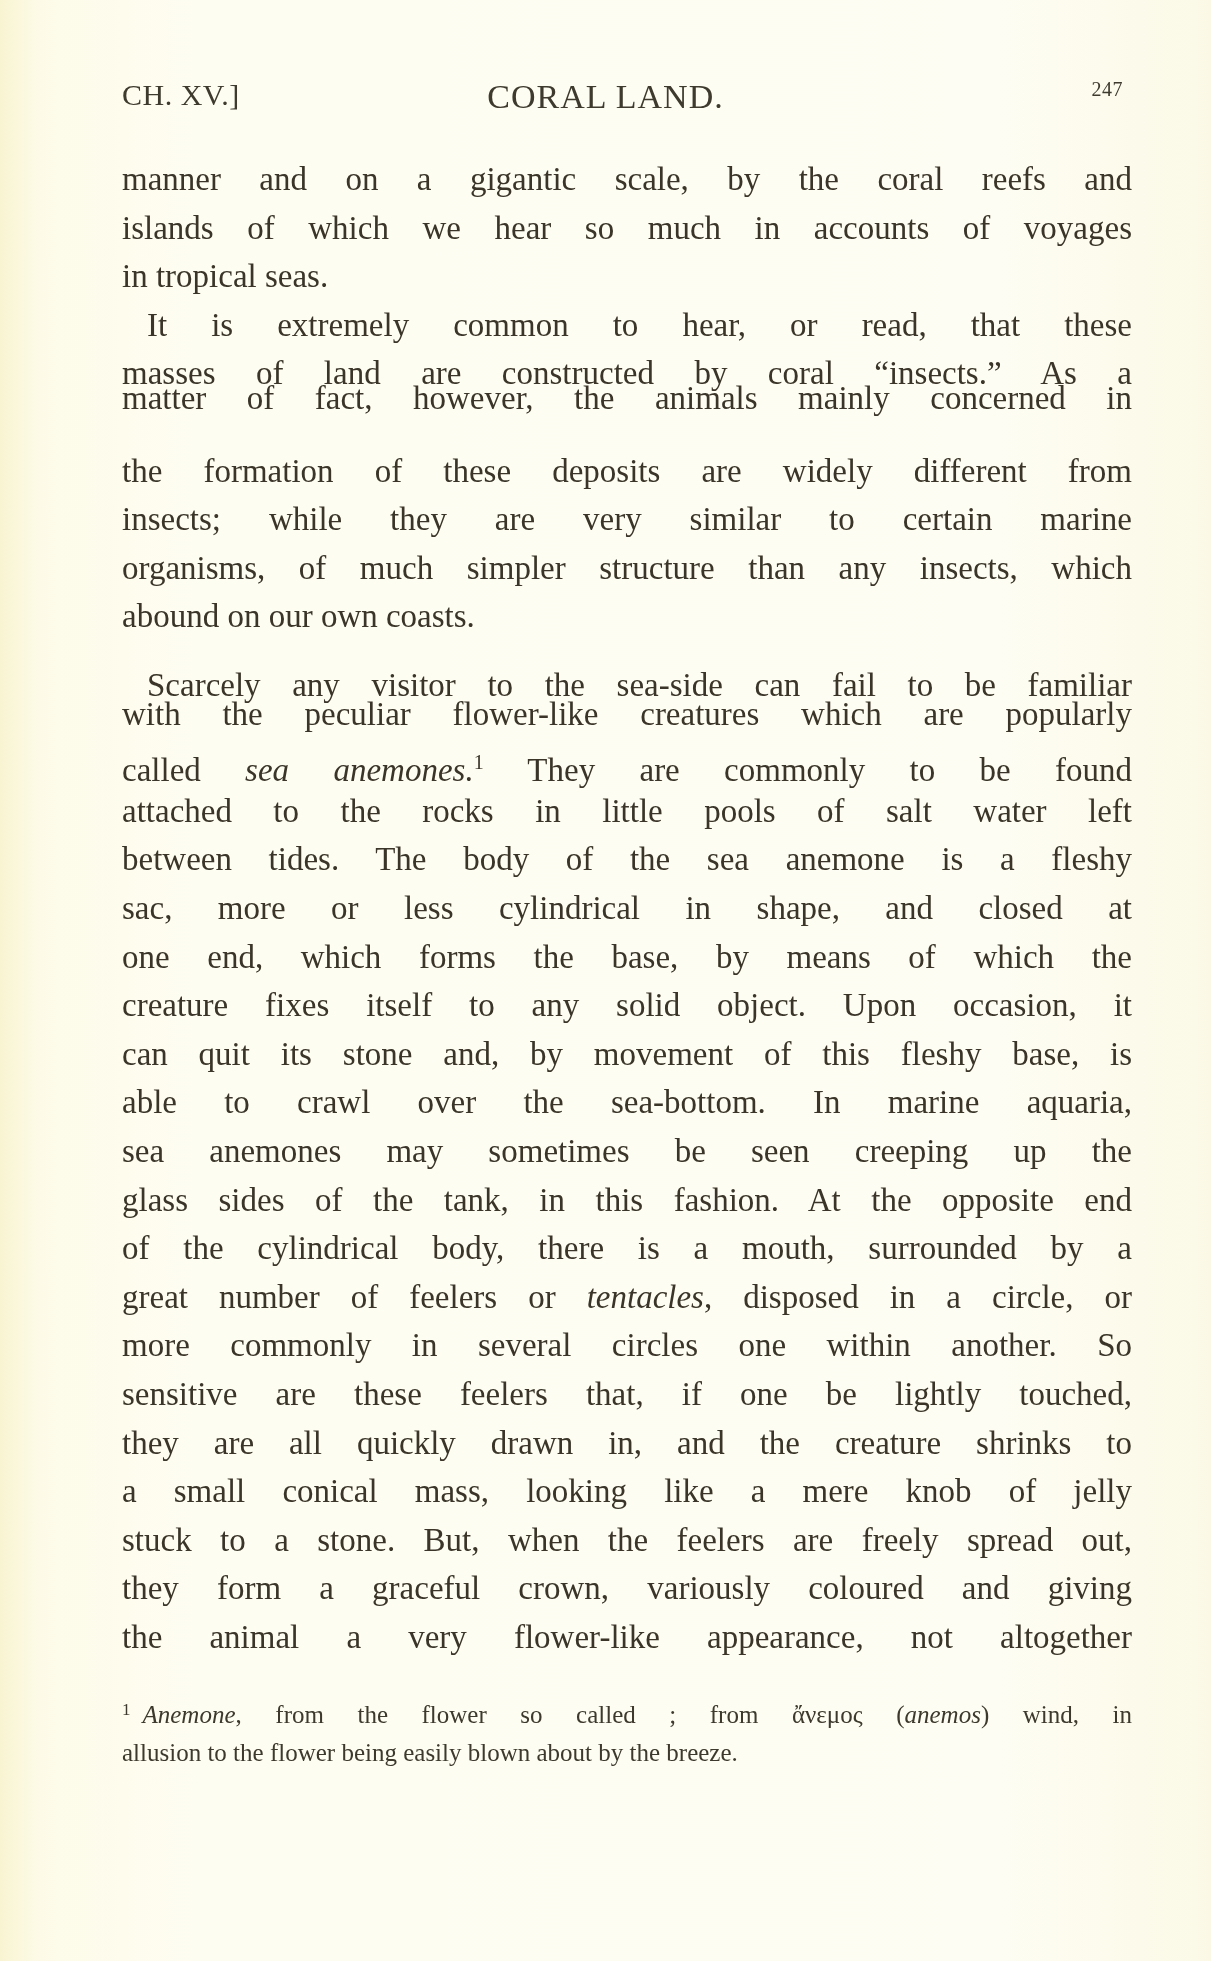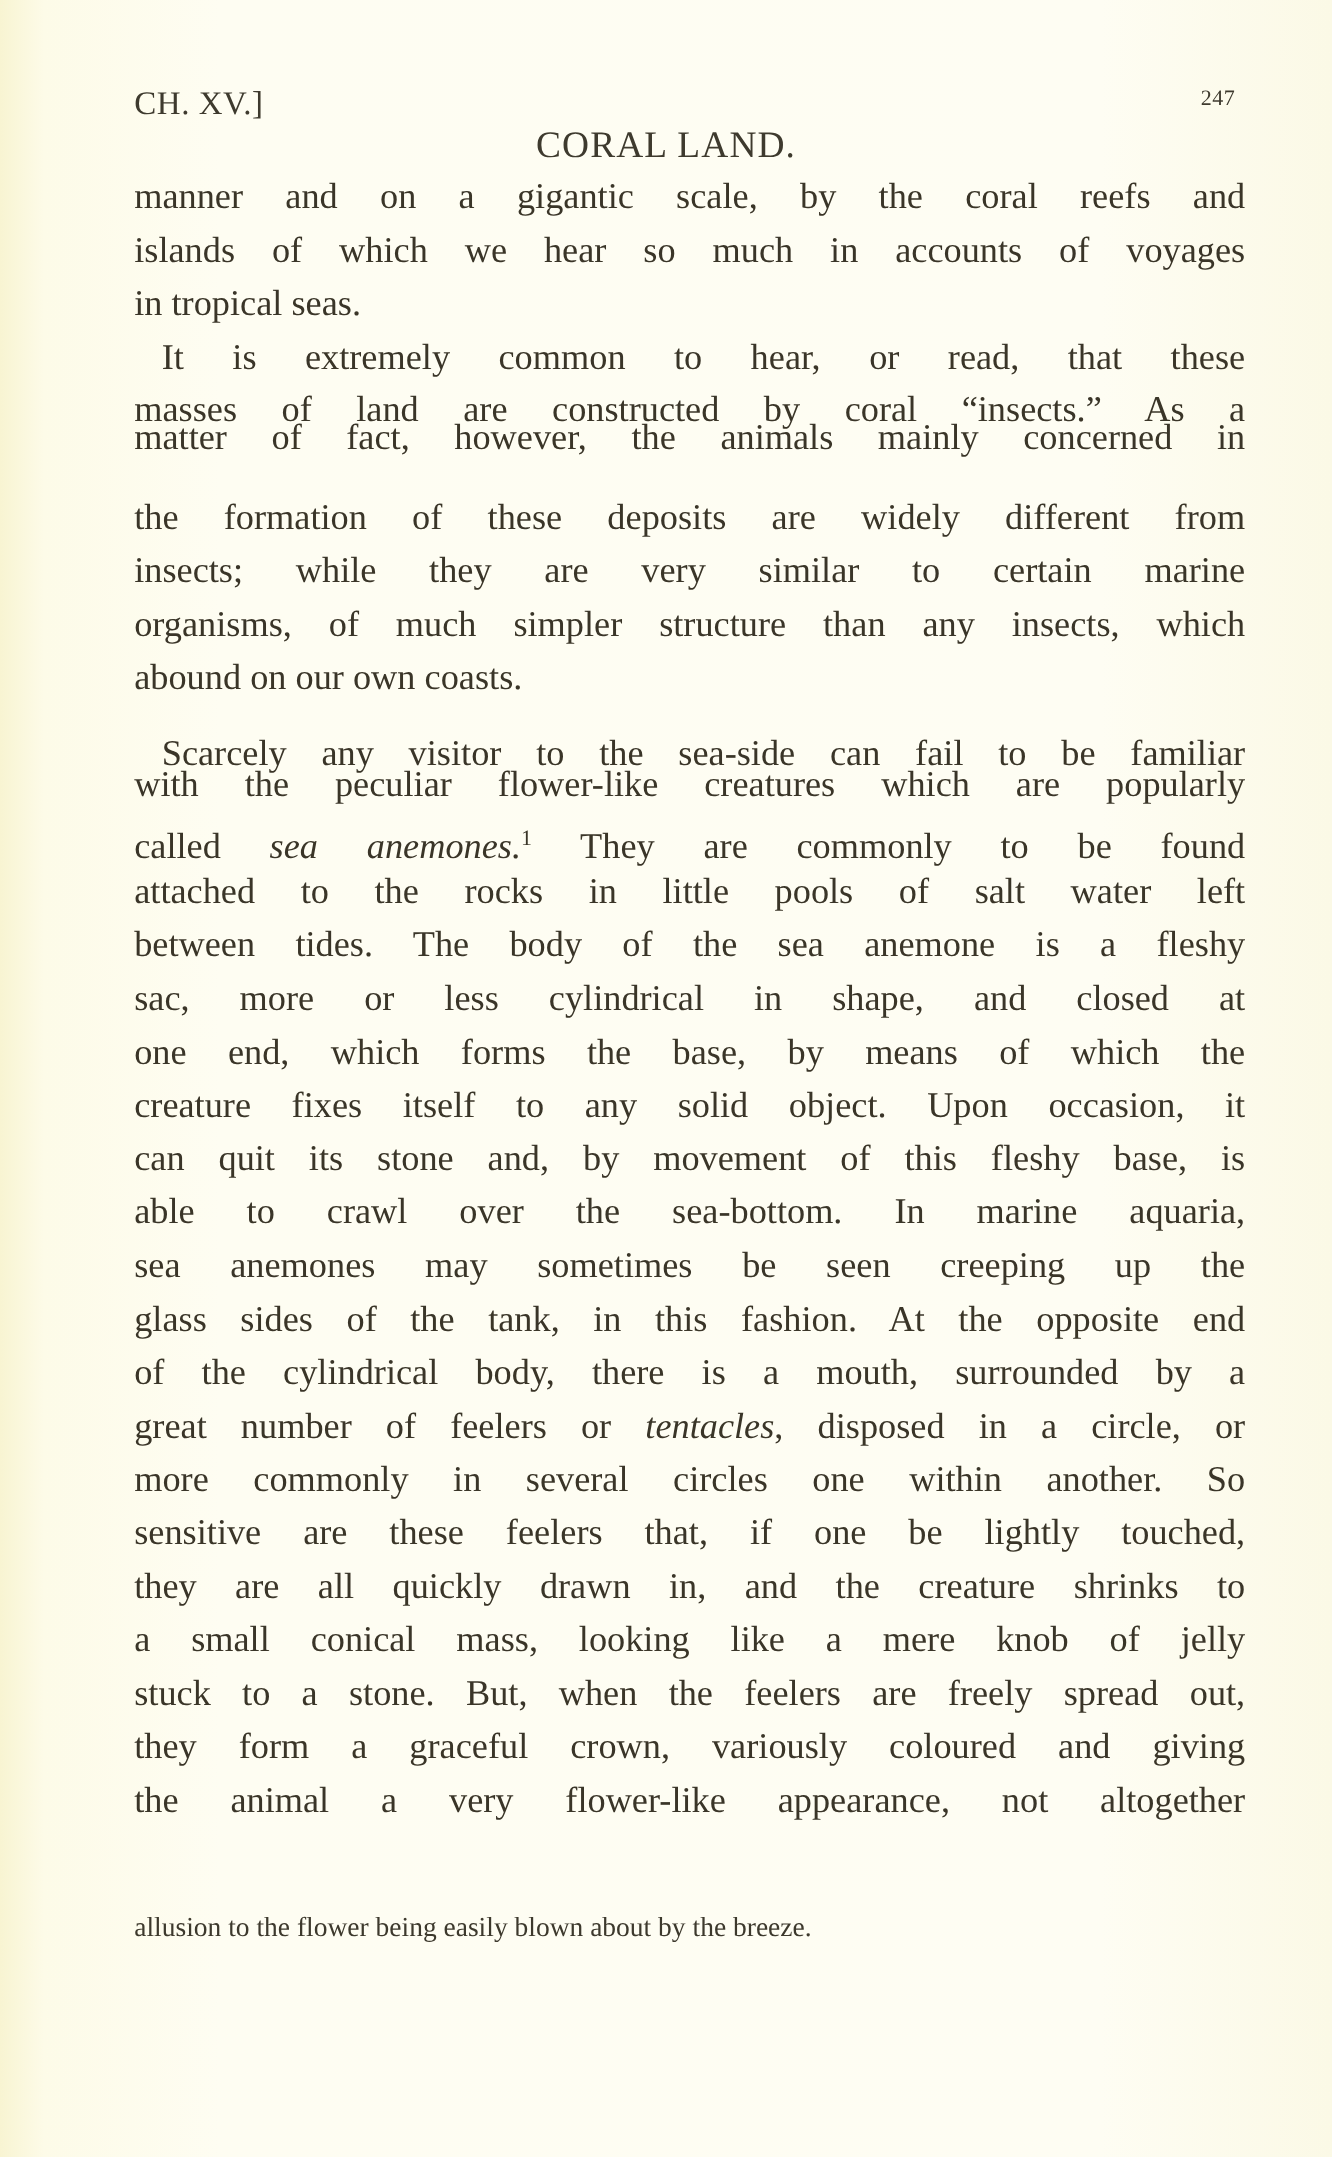--- a/index.html
+++ b/index.html
@@ -2,21 +2,21 @@
 <html><head>
 <meta charset="utf-8">
 <style>
   html,body{margin:0;padding:0;}
   body{width:1211px;height:1961px;background:#fdfcee;position:relative;overflow:hidden;
        font-family:"Liberation Serif","DejaVu Serif",serif;color:#3a3528;}
   .page{position:absolute;left:0;top:0;width:1211px;height:1961px;
         background:linear-gradient(90deg,#f8f4d2 0px,#fdfbe8 40px,#fefdf2 200px,#fefdf3 1000px,#fbf9e6 1211px);}
   .hdr{position:absolute;top:78px;font-size:30px;letter-spacing:0.5px;color:#3e3a2e;}
   .hdr-left{left:122px;}
-  .hdr-center{left:0;width:1211px;text-align:center;font-size:34px;letter-spacing:1px;margin-top:36px;}
+  .hdr-center{left:0;width:1211px;text-align:center;font-size:34px;letter-spacing:1px;}
   .hdr-right{right:88px;font-size:20px;}
   .line{position:absolute;left:122px;width:1010px;height:48px;font-size:33px;line-height:48px;
         text-align:justify;text-align-last:justify;white-space:nowrap;overflow:visible;}
   .line.last{text-align-last:left;}
   .fn{position:absolute;left:122px;width:1010px;font-size:25px;line-height:36px;
       text-align:justify;text-align-last:justify;color:#3d392d;}
   .fn.last{text-align-last:left;}
   .fn sup{font-size:17px;vertical-align:8px;margin-right:12px;}
   i{font-style:italic;}
 </style>
@@ -55,14 +55,17 @@
       <div class="line" style="top: 1272.8px;"><span>great number of feelers or </span><i>tentacles</i><span>, disposed in a circle, or</span></div>
       <div class="line" style="top: 1321.4px;">more commonly in several circles one within another. So</div>
       <div class="line" style="top: 1370px;">sensitive are these feelers that, if one be lightly touched,</div>
       <div class="line" style="top: 1418.6px;">they are all quickly drawn in, and the creature shrinks to</div>
       <div class="line" style="top: 1467.2px;">a small conical mass, looking like a mere knob of jelly</div>
       <div class="line" style="top: 1515.8px;">stuck to a stone. But, when the feelers are freely spread out,</div>
       <div class="line" style="top: 1564.4px;">they form a graceful crown, variously coloured and giving</div>
       <div class="line" style="top: 1613px;">the animal a very flower-like appearance, not altogether</div>
     </div>
 
+  <div class="fn" style="top:1692px;">
+    <sup>1</sup><i>Anemone</i><span>, from the flower so called ; from ἄνεμος (</span><i>anemos</i><span>) wind, in</span>
+  </div>
   <div class="fn last" style="top:1735px;">allusion to the flower being easily blown about by the breeze.</div>
 </div>
 
 </body></html>

